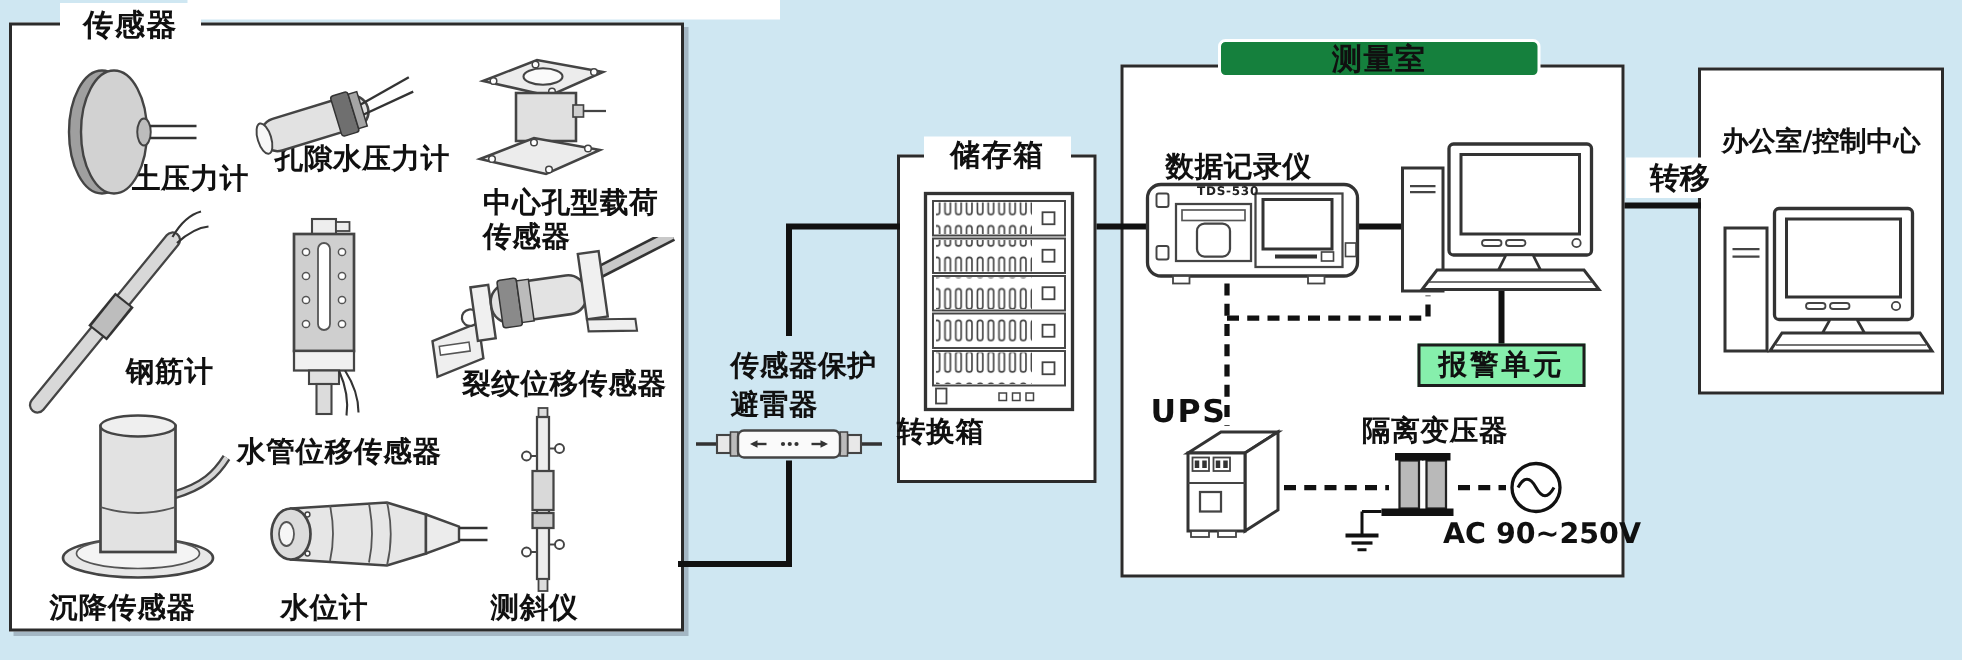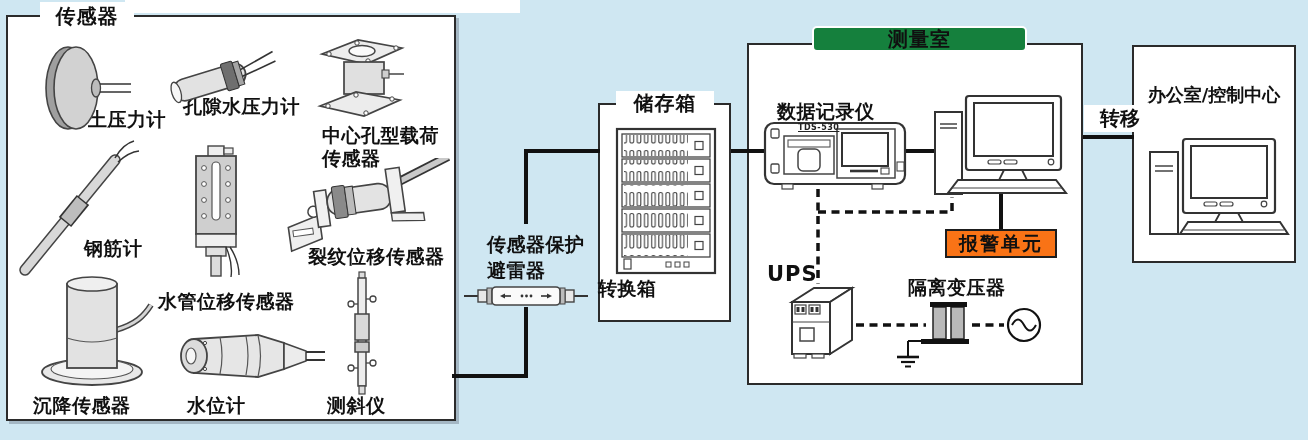--- a/index.html
+++ b/index.html
@@ -20,27 +20,27 @@
   .lbl .l2{ display:block; }
   .strip{
     position:absolute; z-index:3; font-weight:bold; font-size:20px; color:#101010;
     text-align:center; white-space:nowrap; letter-spacing:1px;
   }
   .strip-white{ background:#ffffff; }
   .strip-blue{ background:#15803d; border:2px solid #ffffff; border-radius:5px; }
   .dev{ position:absolute; z-index:3; }
   #connectors{ position:absolute; left:0; top:0; z-index:2; }
   .alarm-box{
-    position:absolute; z-index:3; background:#f97316; border:2px solid #1d1d1d;
+    position:absolute; z-index:3; background:#86efac; border:2px solid #1d1d1d;
     font-weight:bold; font-size:19px; color:#101010; text-align:center;
     letter-spacing:2px; box-sizing:border-box;
   }
   .model-lbl{
     position:absolute; z-index:4; font-size:8px; font-weight:bold; color:#222;
-    letter-spacing:.5px; white-space:nowrap;text-decoration:underline;
+    letter-spacing:.5px; white-space:nowrap;
   }
   .white-band{ position:absolute; background:#ffffff; z-index:0; }
 </style>
 </head>
 <body>
 
 <div id="canvas">
 
   <div class="white-band" style="left:125px;top:0;width:395px;height:13px;"></div>
 
@@ -104,20 +104,21 @@
 
   <div class="strip strip-white" style="left:616px;top:91px;width:98px;height:24px;line-height:24px;">储存箱</div>
   <div class="lbl" style="left:598px;top:277px;width:133px;">转换箱</div>
 
   <div class="strip strip-blue" style="left:812px;top:26px;width:211px;height:22px;line-height:22px;">测量室</div>
 
   <div class="lbl" style="left:777px;top:100px;">数据记录仪</div>
   <div class="alarm-box" style="left:945px;top:229px;width:112px;height:29px;line-height:25px;">报警单元</div>
   <div class="lbl" style="left:767px;top:262px;font-size:21px;letter-spacing:1px;">UPS</div>
   <div class="lbl" style="left:908px;top:276px;">隔离变压器</div>
+  <div class="lbl" style="left:962px;top:345px;letter-spacing:0;">AC 90~250V</div>
 
   <div class="strip strip-white" style="left:1084px;top:105px;width:72px;height:27px;line-height:27px;letter-spacing:0;">转移</div>
   <div class="lbl" style="left:1132px;top:84px;width:164px;text-align:center;font-size:18px;letter-spacing:0;">办公室/控制中心</div>
 
   <div class="model-lbl" style="left:798px;top:123px;">TDS-530</div>
 
   <svg class="dev" style="left:38px;top:42px;" width="100" height="92">
     <ellipse cx="30" cy="46" rx="22" ry="41" fill="#9f9f9f" stroke="#444" stroke-width="1.6"></ellipse>
     <ellipse cx="38" cy="46" rx="22" ry="41" fill="#d2d2d2" stroke="#444" stroke-width="1.6"></ellipse>
     <ellipse cx="58" cy="46" rx="4.5" ry="9" fill="#bcbcbc" stroke="#444" stroke-width="1.3"></ellipse>

